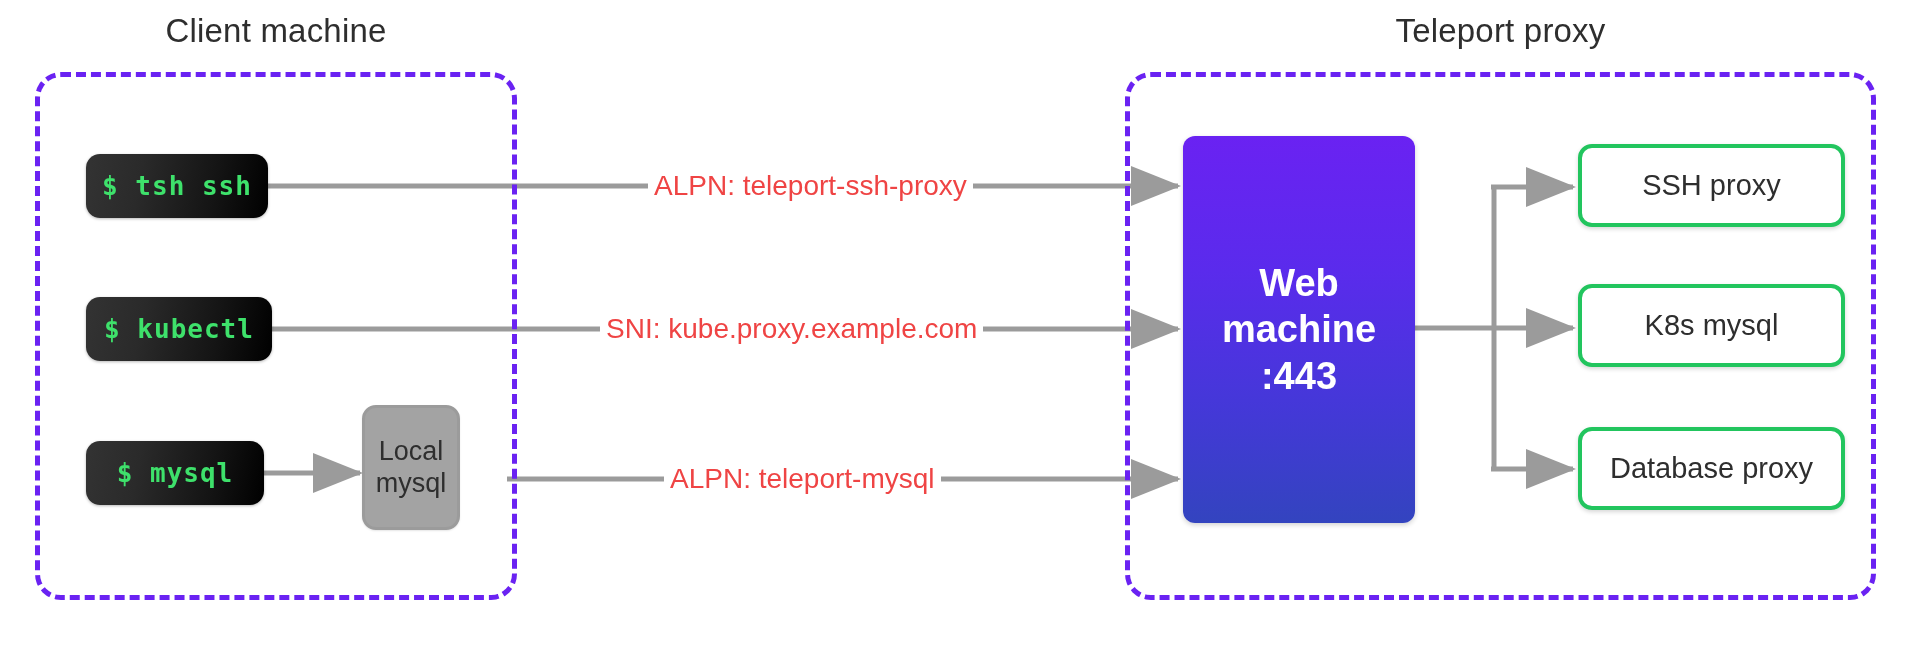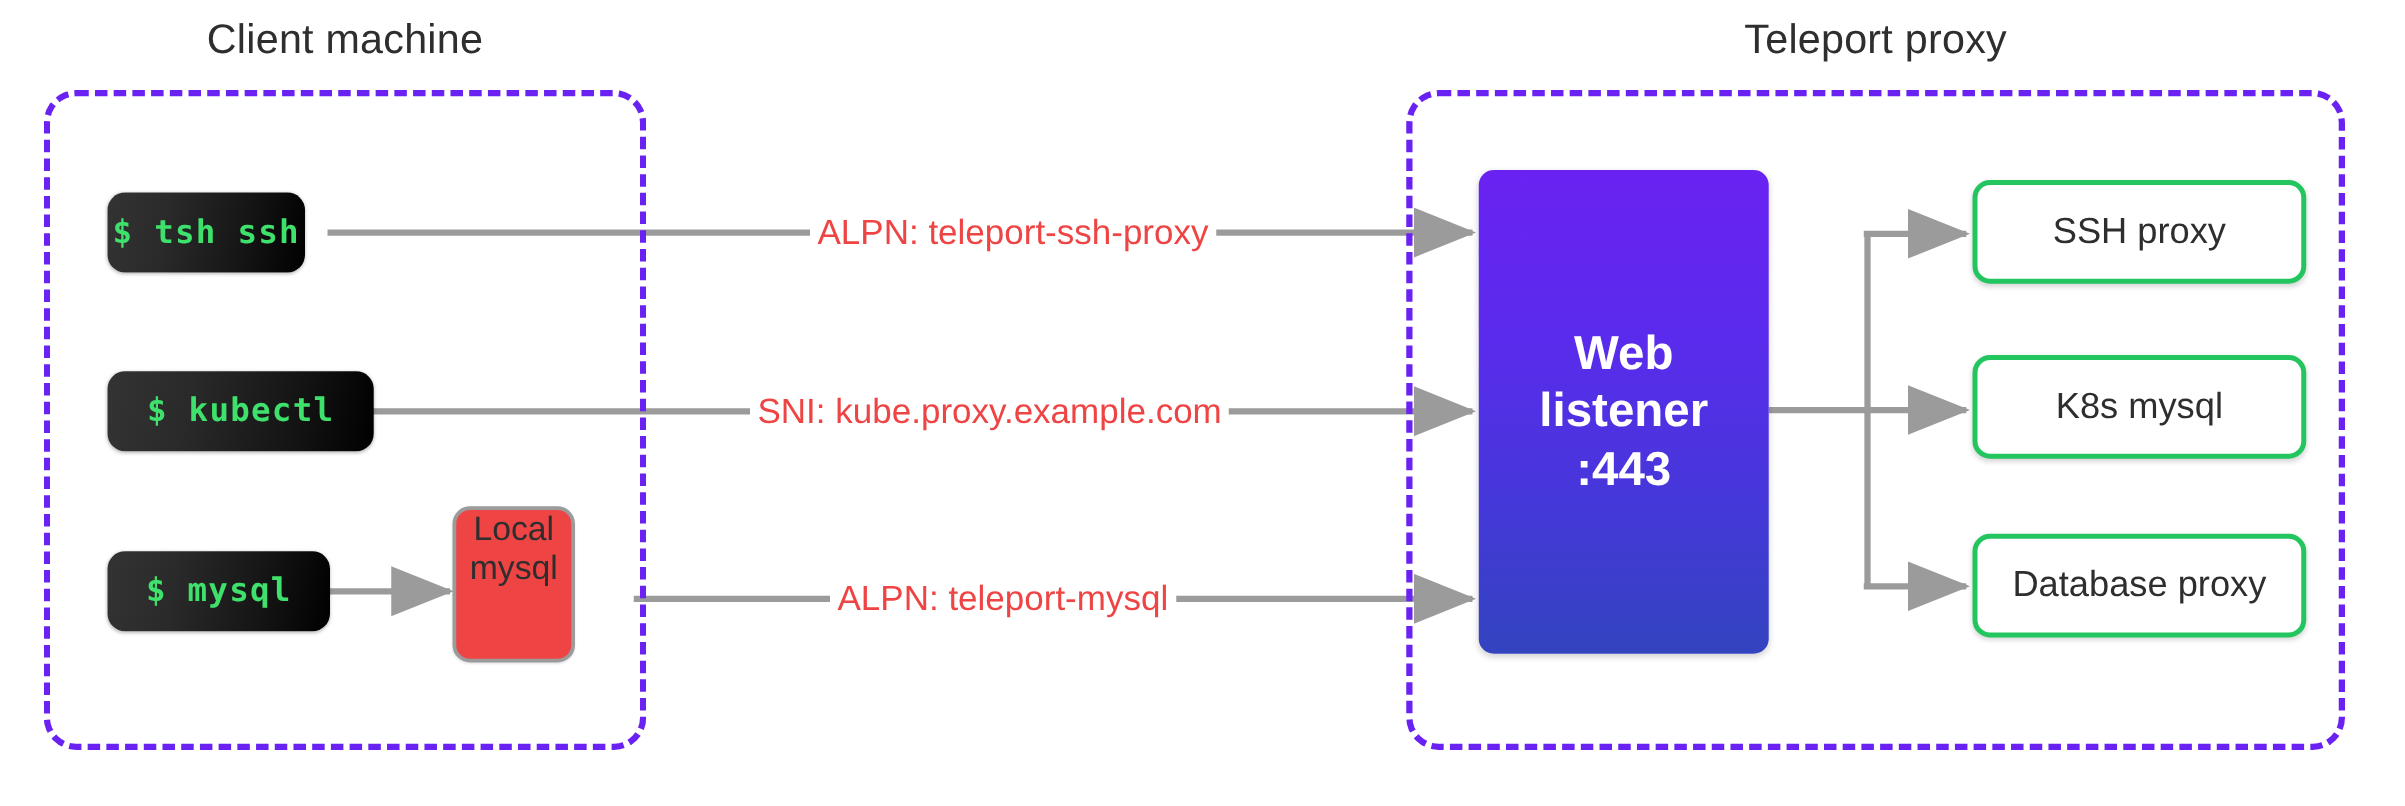--- a/index.html
+++ b/index.html
@@ -47,26 +47,27 @@
     letter-spacing:1px;
     box-shadow:0 1px 3px rgba(0,0,0,.28);
   }
 
   
   .gray-box{
     position:absolute;
     box-sizing:border-box;
     border:3px solid #9b9b9b;
     border-radius:14px;
-    background:#ef4444;
+    background:#a3a3a3;
     color:#2e2e2e;
     font-size:27px;
     line-height:1.15;
     display:flex;
     align-items:center;
+    justify-content:center;
     text-align:center;
     box-shadow:0 1px 2px rgba(0,0,0,.10);
   }
 
   
   .purple-box{
     position:absolute;
     box-sizing:border-box;
     border:4px solid #22c55e;
     border-radius:14px;
@@ -143,46 +144,46 @@
   </svg>
 
   <div class="group-title" style="left:35px;top:12px;width:482px;">Client machine</div>
 
   <div class="group-title" style="left:1125px;top:12px;width:751px;">Teleport proxy</div>
 
   <div class="dashed-box" style="left:35px;top:72px;width:482px;height:528px;"></div>
 
   <div class="dashed-box" style="left:1125px;top:72px;width:751px;height:528px;"></div>
 
-  <div class="term" style="left:86px;top:154px;width:158px;height:64px;">
+  <div class="term" style="left:86px;top:154px;width:182px;height:64px;">
     <span>$ tsh ssh</span>
   </div>
 
-  <div class="term" style="left:86px;top:297px;width:213px;height:64px;">
+  <div class="term" style="left:86px;top:297px;width:186px;height:64px;">
     <span>$ kubectl</span>
   </div>
 
   <div class="term" style="left:86px;top:441px;width:178px;height:64px;">
     <span>$ mysql</span>
   </div>
 
   <div class="gray-box" style="left:362px;top:405px;width:98px;height:125px;flex-direction:column;">
     <span>Local</span>
     <span>mysql</span>
   </div>
 
   <div class="edge-label" style="left:648px;top:186px;">ALPN: teleport-ssh-proxy</div>
 
   <div class="edge-label" style="left:664px;top:479px;">ALPN: teleport-mysql</div>
 
   <div class="edge-label" style="left:600px;top:329px;">SNI: kube.proxy.example.com</div>
 
   <div class="listener" style="left:1183px;top:136px;width:232px;height:387px;flex-direction:column;">
     <span>Web</span>
-    <span>listener</span>
+    <span>machine</span>
     <span>:443</span>
   </div>
 
   <div class="purple-box" style="left:1578px;top:144px;width:267px;height:83px;">
     <span>SSH proxy</span>
   </div>
 
   <div class="purple-box" style="left:1578px;top:284px;width:267px;height:83px;">
     <span>K8s mysql</span>
   </div>

